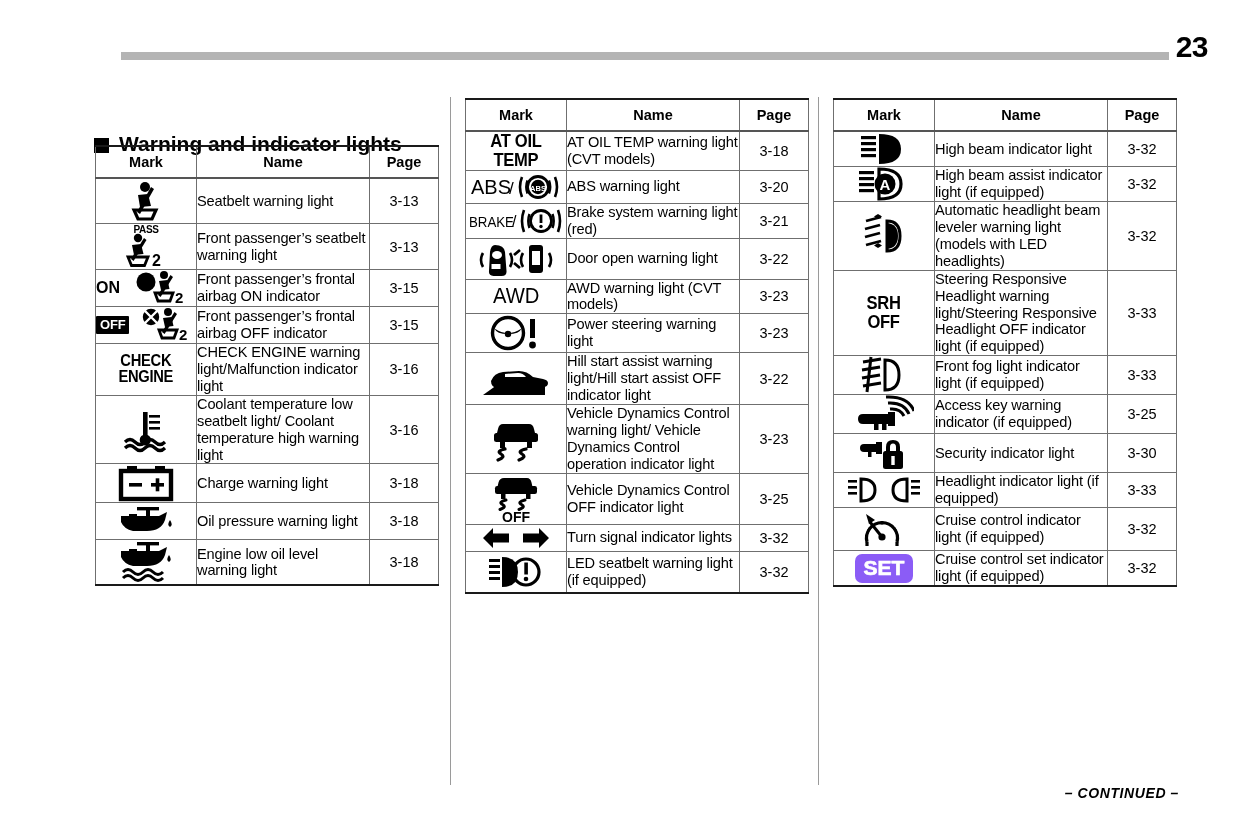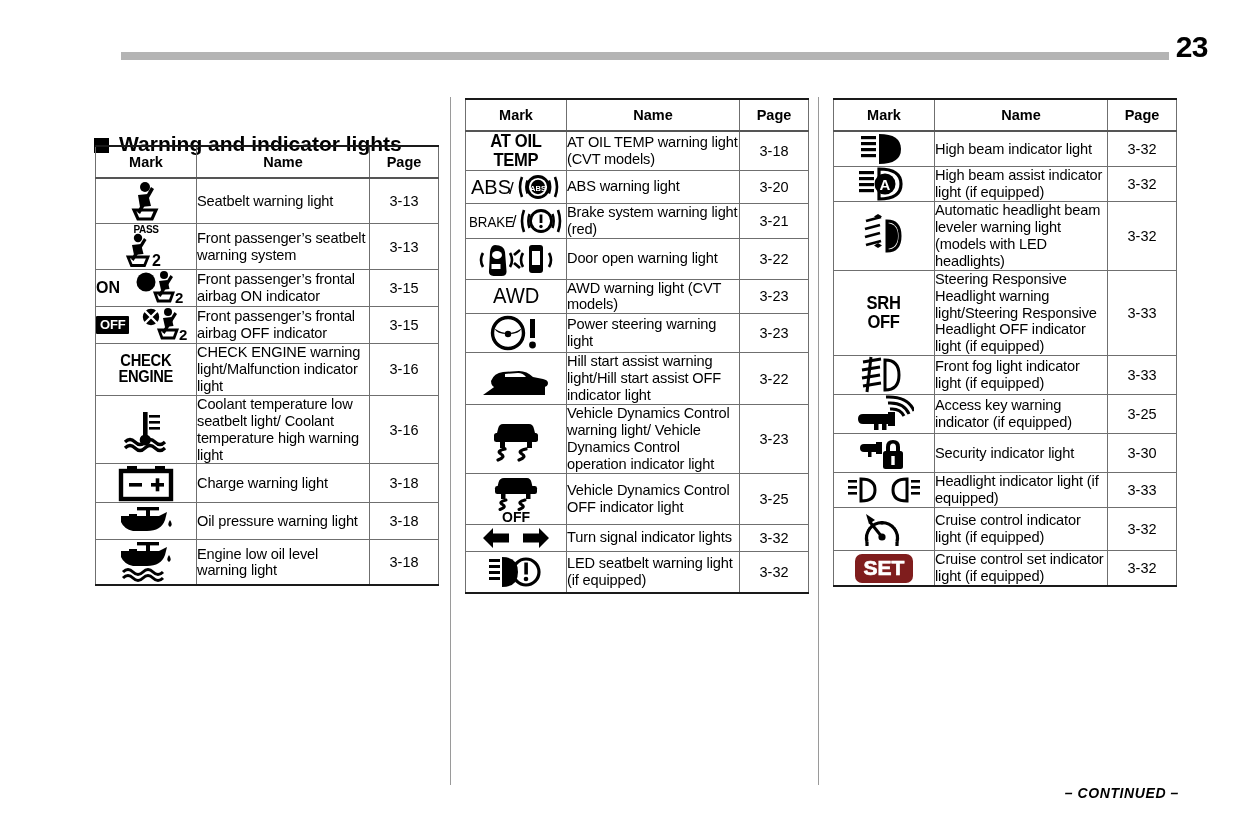--- a/index.html
+++ b/index.html
@@ -102,21 +102,21 @@
   }
   .mk-text.awd{ font-size:22px; letter-spacing:0px; font-weight:normal; }
   .mk-row{ display:flex; align-items:center; justify-content:center; gap:4px; }
 
   .badge-off{
     background:#000;color:#fff;font-weight:bold;font-size:13px;
     padding:1px 4px 2px; display:inline-block; letter-spacing:-0.2px;
     border-radius:1px;
   }
   .badge-set{
-    background:#7f1d1d;color:#fff;font-weight:bold;font-size:21px;
+    background:#8b5cf6;color:#fff;font-weight:bold;font-size:21px;
     padding:2px 9px 3px; display:inline-block; letter-spacing:0px;
     border-radius:7px;
     -webkit-text-stroke:0.7px #fff;
   }
 
   svg.ic{ display:block; margin:0 auto; }
 </style>
 </head>
 <body>
 
@@ -159,21 +159,21 @@
     <td class="c-mark markcell">
       <div style="font-size:10px;font-weight:bold;letter-spacing:-0.4px;margin-bottom:-2px;">PASS</div>
       <svg class="ic" width="50" height="36" viewBox="0 0 50 36">
         <circle cx="17" cy="5" r="4.2"></circle>
         <path d="M11 12 L20 11 L22.5 21 L13 22 Z"></path>
         <path d="M23 5 L10 26 L12.6 28 L25.5 7 Z"></path>
         <path d="M7 24 L27 24 L23.5 32.5 L10.5 32.5 Z" fill="none" stroke="#000" stroke-width="2.8"></path>
         <text x="31" y="33" font-family="Liberation Sans, sans-serif" font-size="16" font-weight="bold">2</text>
       </svg>
     </td>
-    <td class="c-name namecell">Front passenger’s seatbelt warning system</td>
+    <td class="c-name namecell">Front passenger’s seatbelt warning light</td>
     <td class="c-page">3-13</td>
   </tr>
 
 
   <tr>
     <td class="c-mark markcell">
       <div class="mk-row">
         <span style="font-size:16px;font-weight:bold;">ON</span>
         <svg class="ic" width="54" height="36" viewBox="0 0 54 36">
           <circle cx="13" cy="12" r="9.5"></circle>

